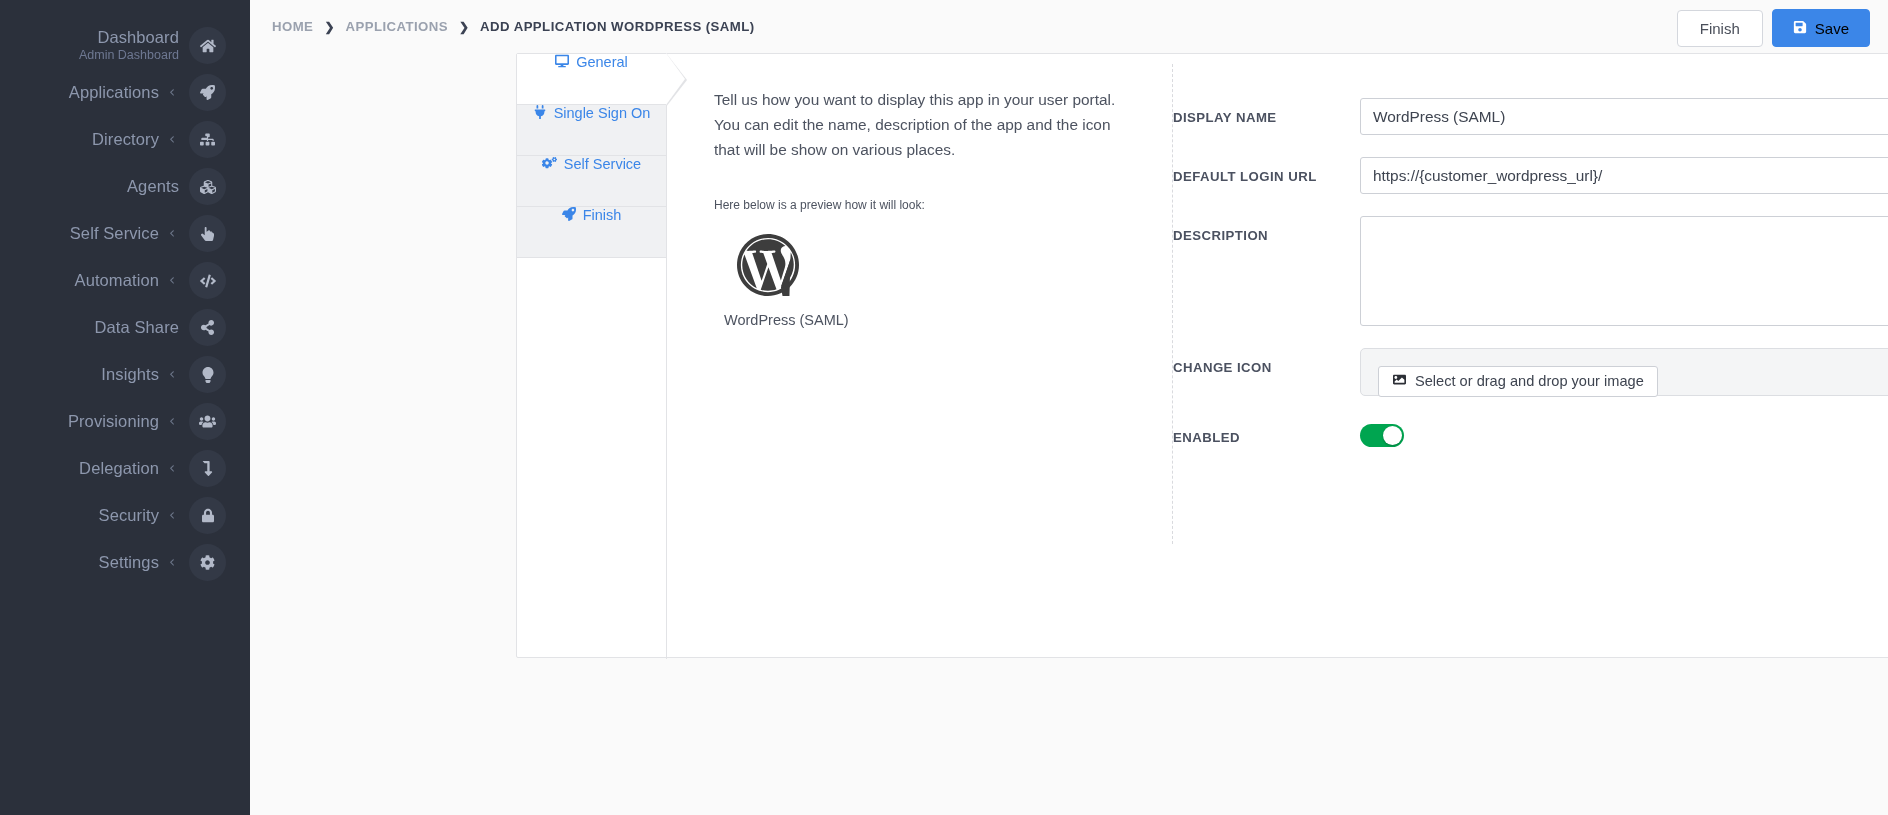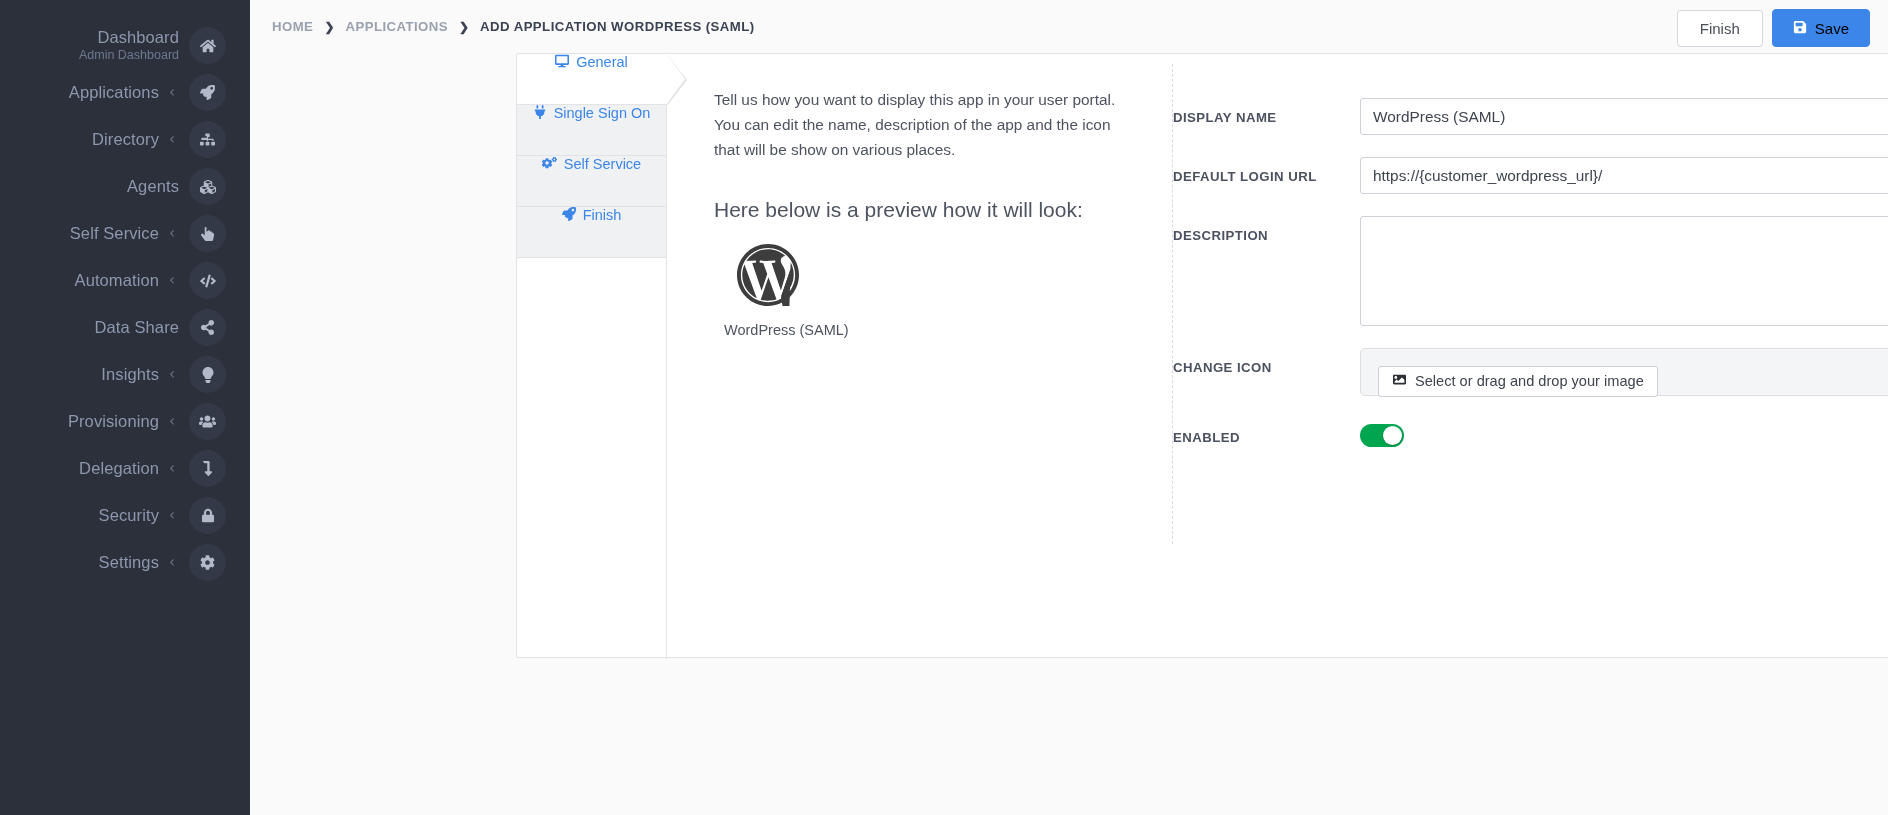--- a/index.html
+++ b/index.html
@@ -133,21 +133,21 @@
 
   .h1 {
     font-size: 27px; font-weight: 400; color: #34393f;
     display: flex; align-items: center; gap: 11px; margin: 0 0 18px 0;
     letter-spacing: -.1px;
   }
   .lede {
     font-size: 15.4px; line-height: 25px; color: #4d5360;
     width: 418px; margin: 0 0 36px 0;
   }
-  .preview-note { font-size: 21px; color: #4d5360; margin: 0 0 22px 0; }
+  .preview-note { font-size: 12px; color: #4d5360; margin: 0 0 22px 0; }
   .preview-block { padding-left: 10px; }
   .wp-logo { width: 62px; height: 62px; display: block; margin-left: 13px; }
   .preview-label {
     font-size: 14.5px; color: #4d5360; margin-top: 16px;
   }
 
   
   .frow { display: flex; align-items: flex-start; margin-bottom: 22px; }
   .flabel {
     width: 187px; flex: 0 0 187px;

